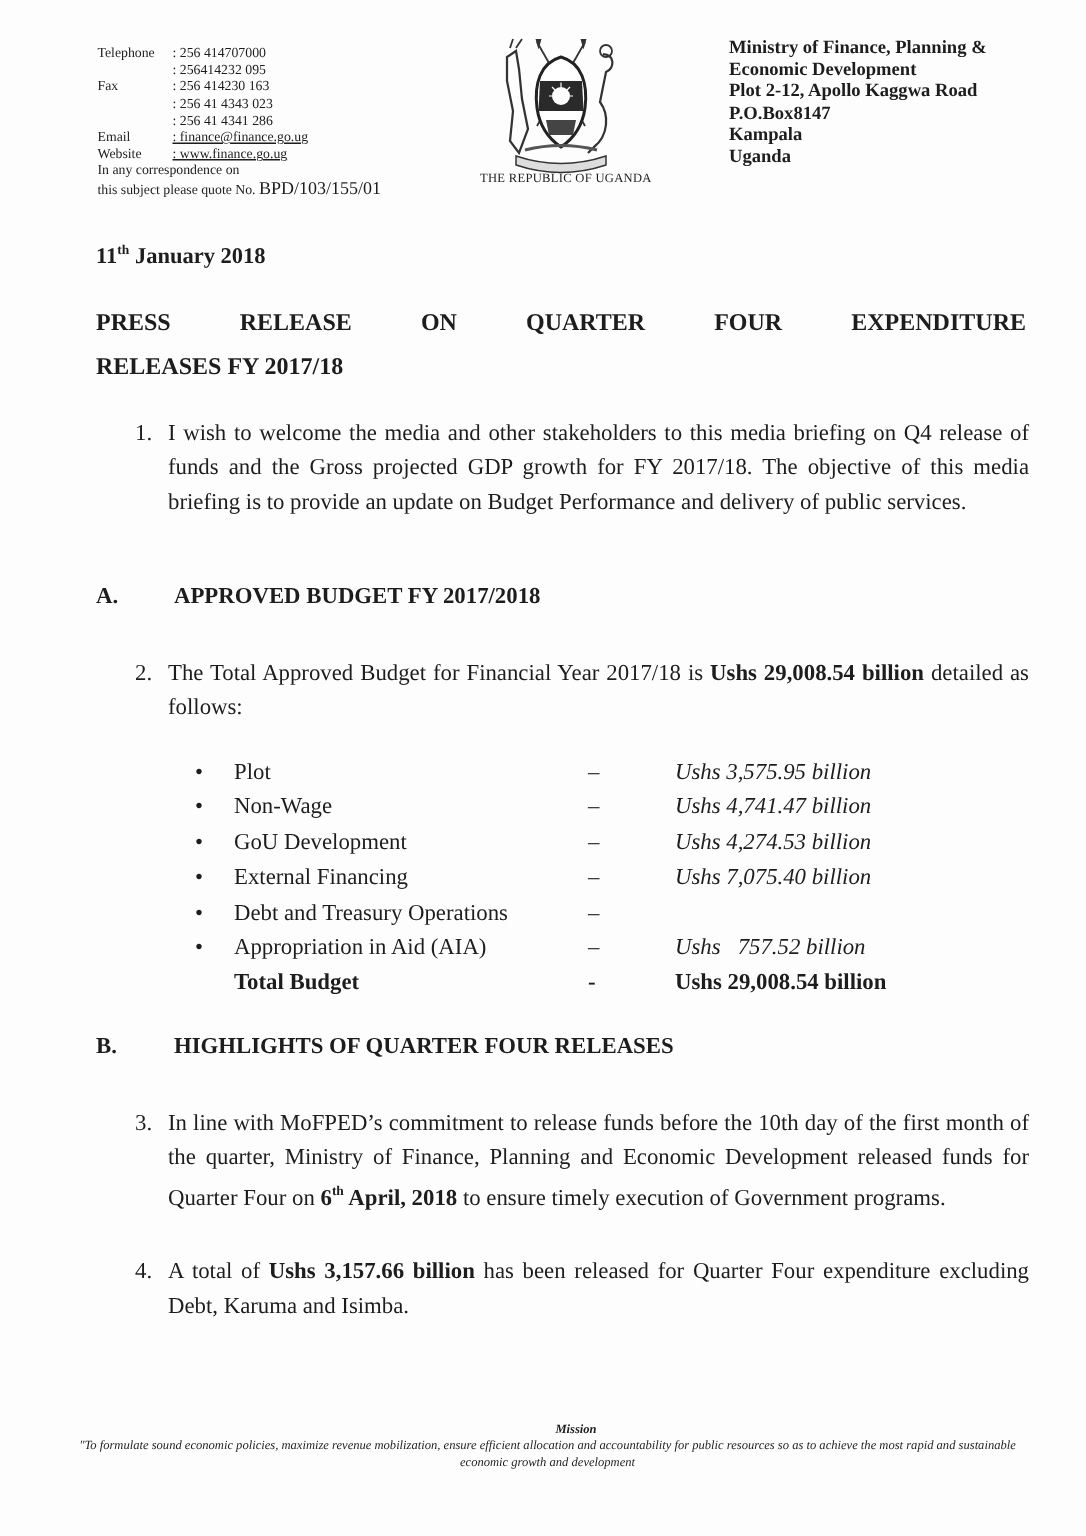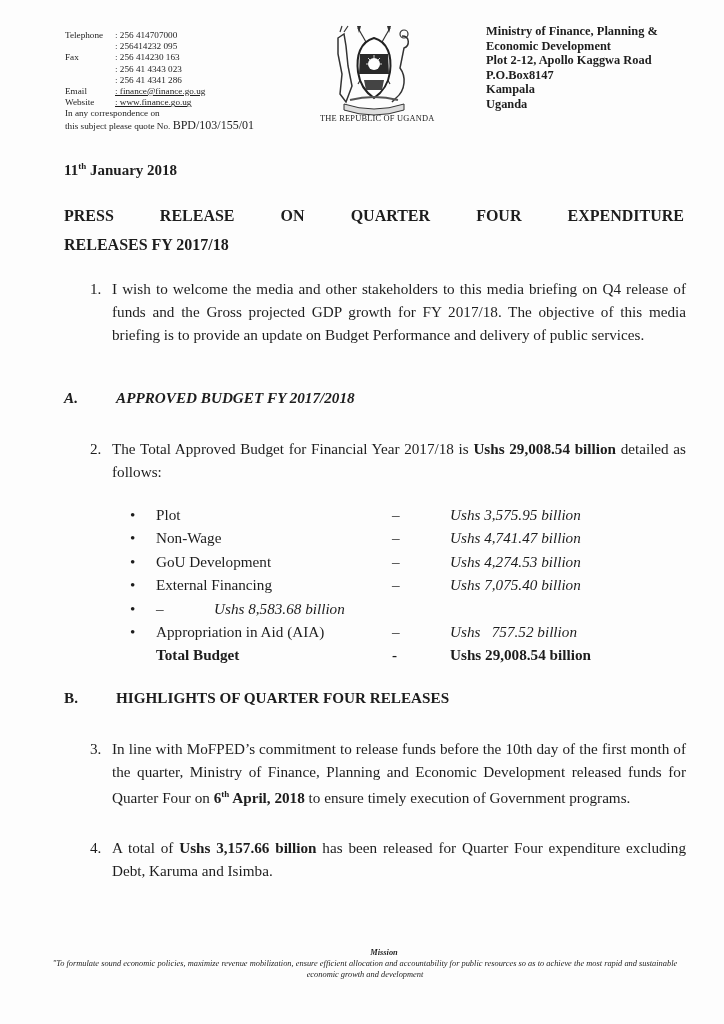--- a/index.html
+++ b/index.html
@@ -24,21 +24,21 @@
   .lh-right { left: 486px; top: 24px; font-size: 12.4px; line-height: 14.6px; font-weight: bold; white-space: nowrap; }
   
   .date { left: 64px; top: 161px; font-size: 15px; font-weight: bold; }
   .date sup { font-size: 9px; }
   .title { left: 64px; top: 201px; width: 620px; font-size: 16px; font-weight: bold; line-height: 29px; }
   .title-line1 { display: flex; justify-content: space-between; }
   .para { font-size: 15.2px; line-height: 23px; }
   .para-num { position: absolute; left: -22px; top: 0; }
   .justify { text-align: justify; text-align-last: left; }
   .p1 { left: 112px; top: 277px; width: 574px; }
-  .secA { left: 64px; top: 389px; font-size: 15.2px; font-weight: bold; font-style: italic; }
+  .secA { left: 64px; top: 389px; font-size: 15.2px; font-weight: bold; }
   .sec-letter { display: inline-block; width: 52px; }
   .p2 { left: 112px; top: 437px; width: 574px; }
   .budget { left: 130px; top: 503px; font-size: 15.2px; line-height: 23.4px; }
   .b-row { display: flex; }
   .b-bullet { width: 26px; }
   .b-label { width: 236px; white-space: nowrap; }
   .b-dash { width: 58px; }
   .b-val { font-style: italic; white-space: nowrap; }
   .b-total .b-label, .b-total .b-val, .b-total .b-dash { font-weight: bold; font-style: normal; }
   .secB { left: 64px; top: 689px; font-size: 15.2px; font-weight: bold; }
@@ -177,22 +177,22 @@
     <span class="b-val">Ushs 4,274.53 billion</span>
   </div>
   <div class="b-row">
     <span class="b-bullet">•</span>
     <span class="b-label">External Financing</span>
     <span class="b-dash">–</span>
     <span class="b-val">Ushs 7,075.40 billion</span>
   </div>
   <div class="b-row">
     <span class="b-bullet">•</span>
-    <span class="b-dash">–</span>
-    <span class="b-val">Ushs 8,583.68 billion</span>
+    <span class="b-label">Debt and Treasury Operations</span>
+    <span class="b-dash">–</span>
   </div>
   <div class="b-row">
     <span class="b-bullet">•</span>
     <span class="b-label">Appropriation in Aid (AIA)</span>
     <span class="b-dash">–</span>
     <span class="b-val" style="white-space:pre">Ushs   757.52 billion</span>
   </div>
   <div class="b-row b-total">
     <span class="b-bullet"></span>
     <span class="b-label">Total Budget</span>

